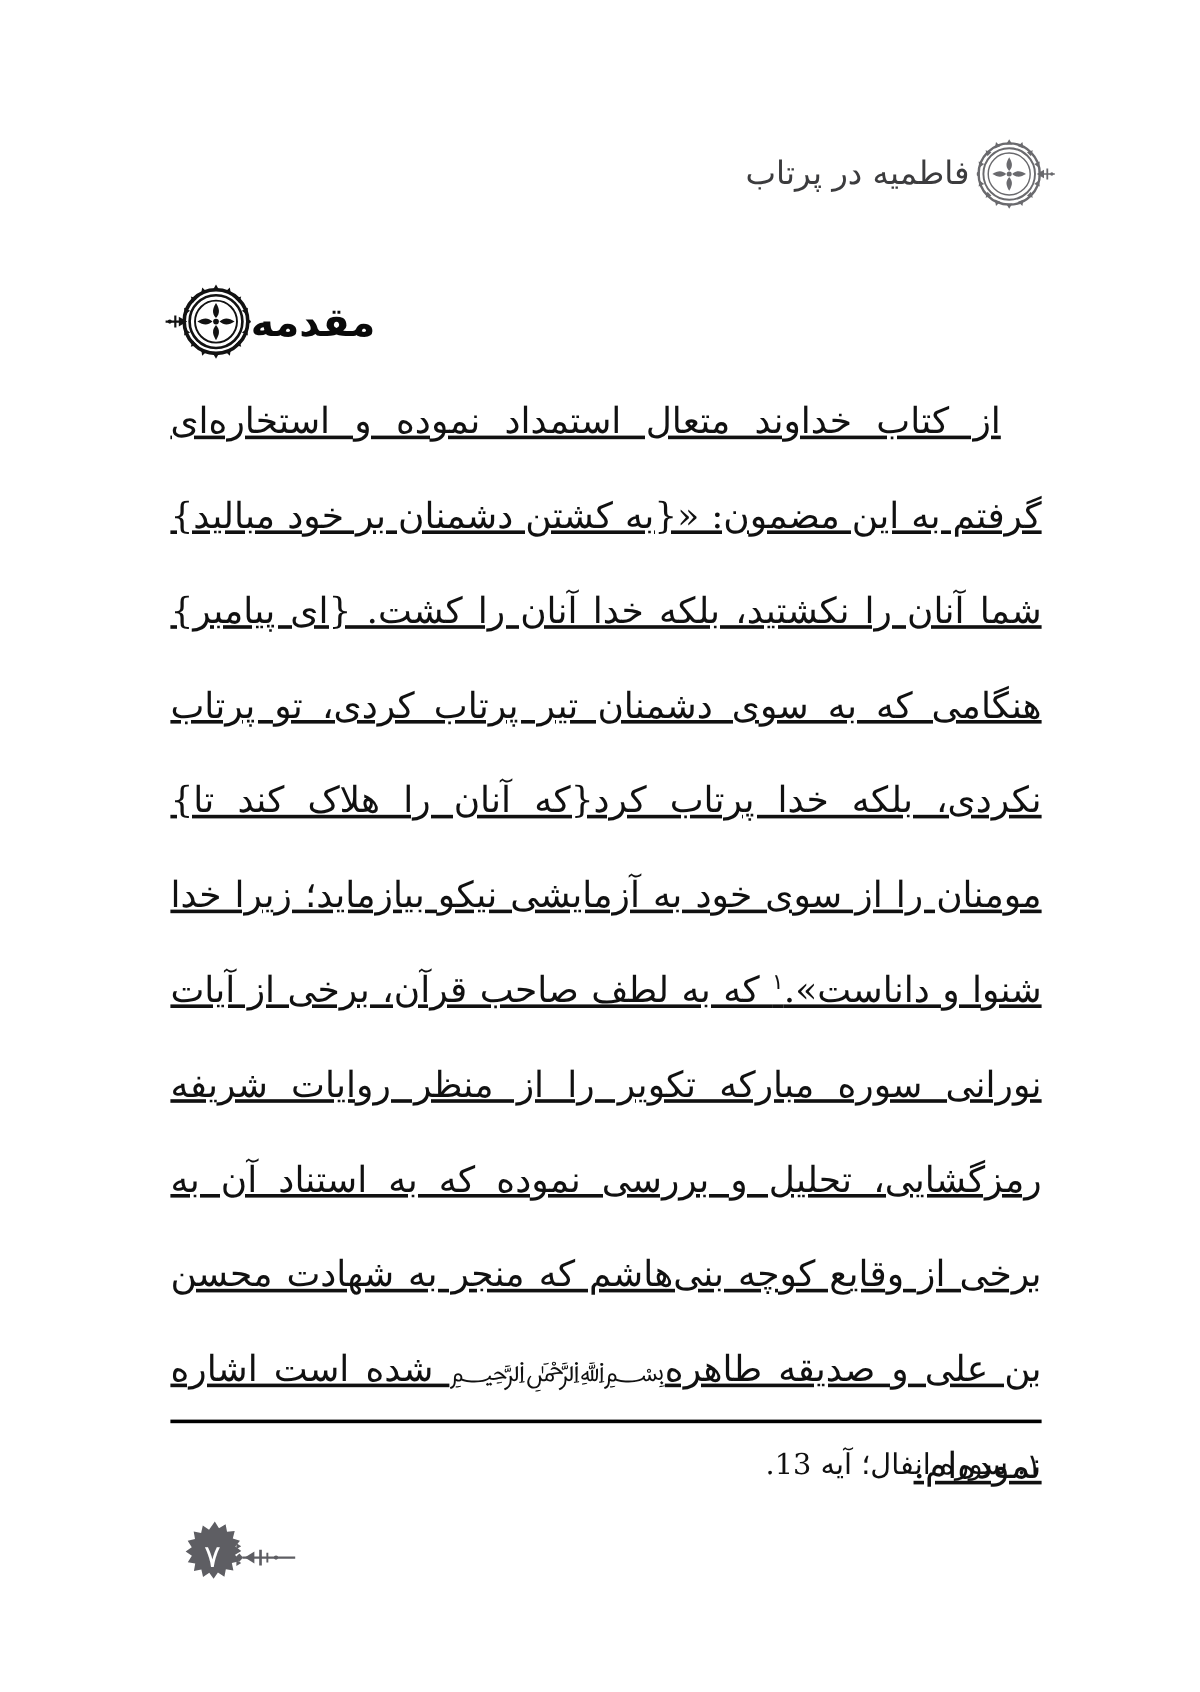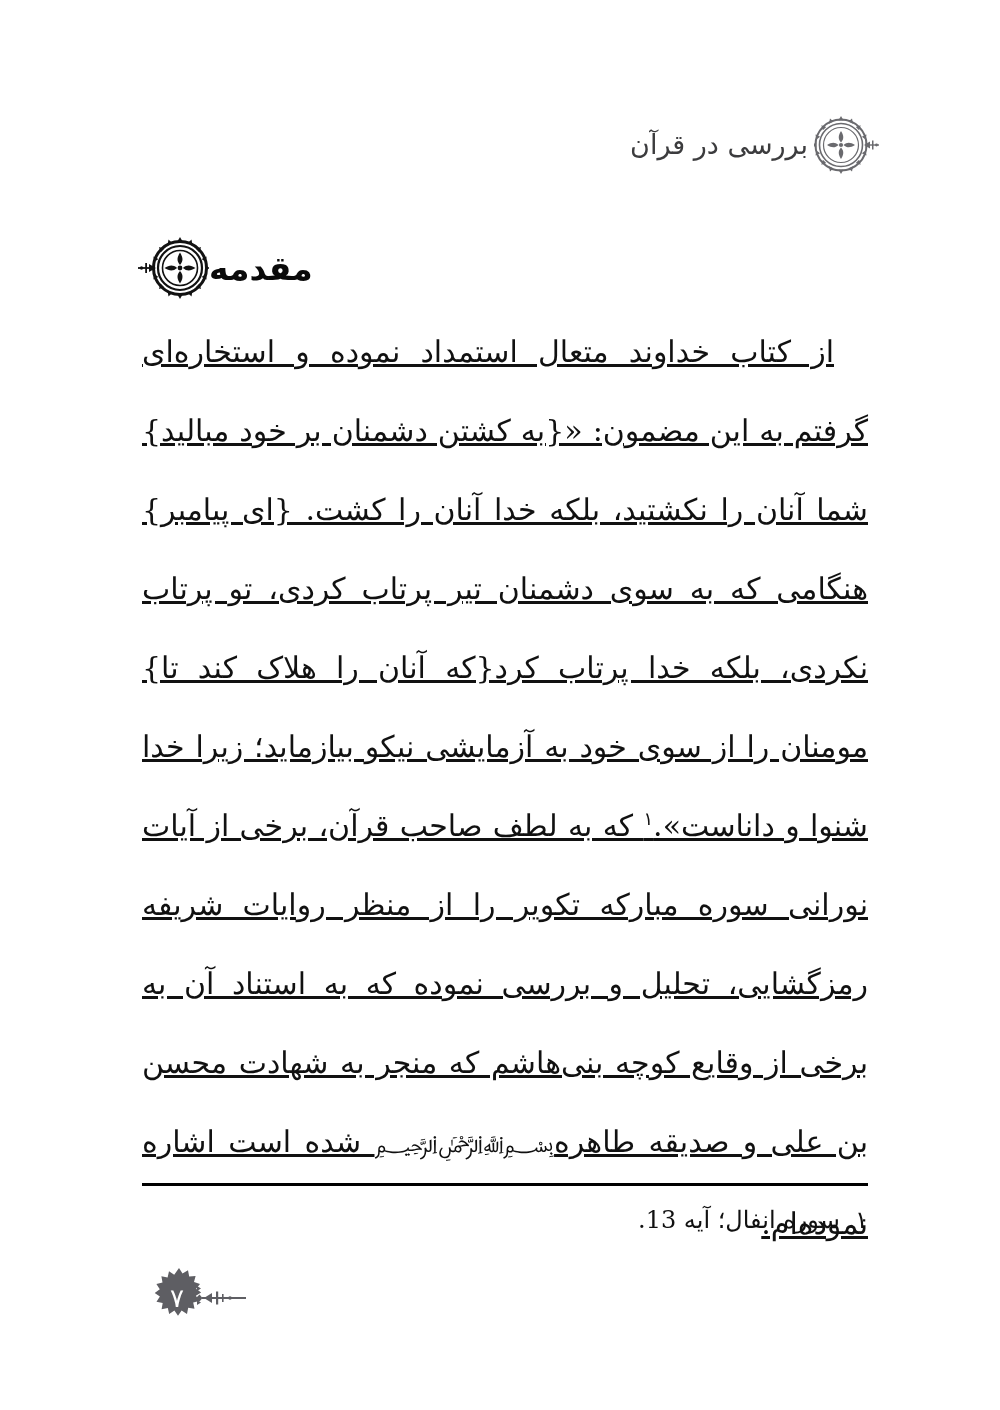--- a/index.html
+++ b/index.html
@@ -203,21 +203,21 @@
 
           <g>
             <path d="M52 33 l13 0" stroke="#6a6a6e" stroke-width="1.4" fill="none"></path>
             <path d="M50 33 l6 -3.6 0 7.2 z"></path>
             <path d="M58 28.4 l1.5 0 0 9.2 -1.5 0 z"></path>
             <circle cx="62.5" cy="33" r="1.4"></circle>
           </g>
         </g>
       </svg>
     </span>
-    <span class="header-title">بررسی در قرآن</span>
+    <span class="header-title">فاطمیه در پرتاب</span>
   </div>
 
   <div class="section-heading">
     <span class="heading-ornament">
       <svg viewBox="0 0 72 72" xmlns="http://www.w3.org/2000/svg" aria-hidden="true">
         <g fill="#121212" transform="translate(72,0) scale(-1,1)">
           <g>
             <circle cx="29" cy="36" r="26.5" fill="none" stroke="#121212" stroke-width="3"></circle>
             <circle cx="29" cy="36" r="22" fill="none" stroke="#121212" stroke-width="2.2"></circle>
             <circle cx="29" cy="36" r="17.5" fill="none" stroke="#121212" stroke-width="1.6"></circle>

